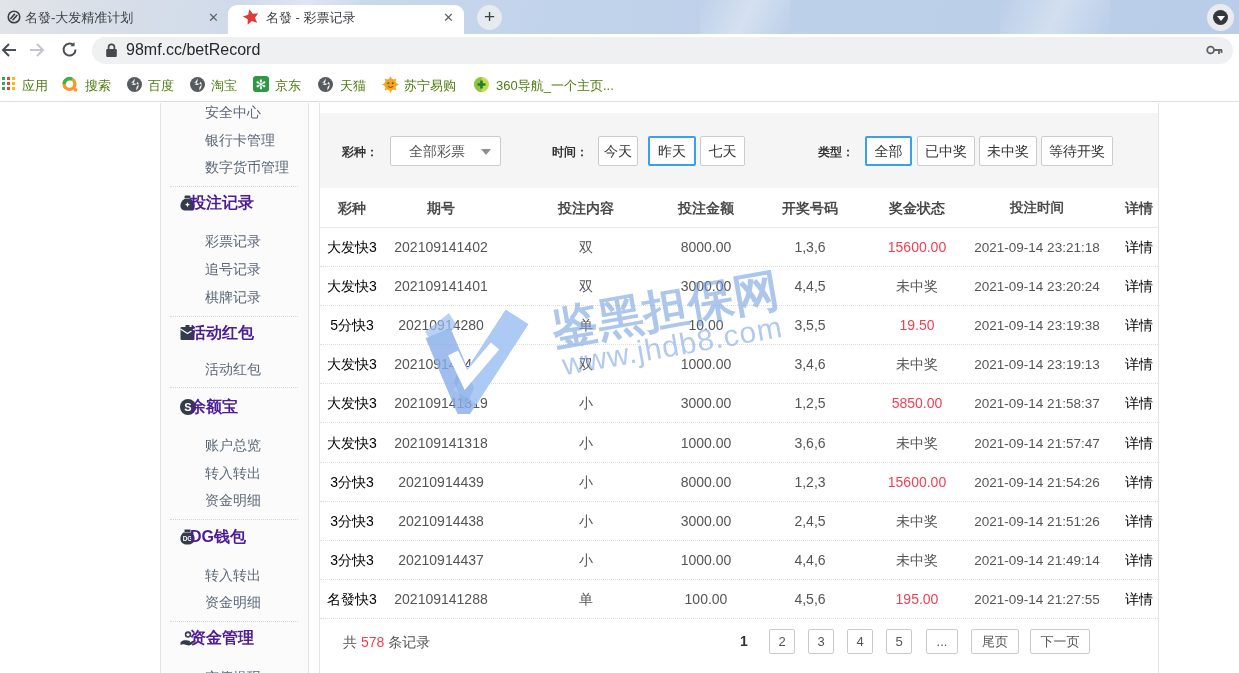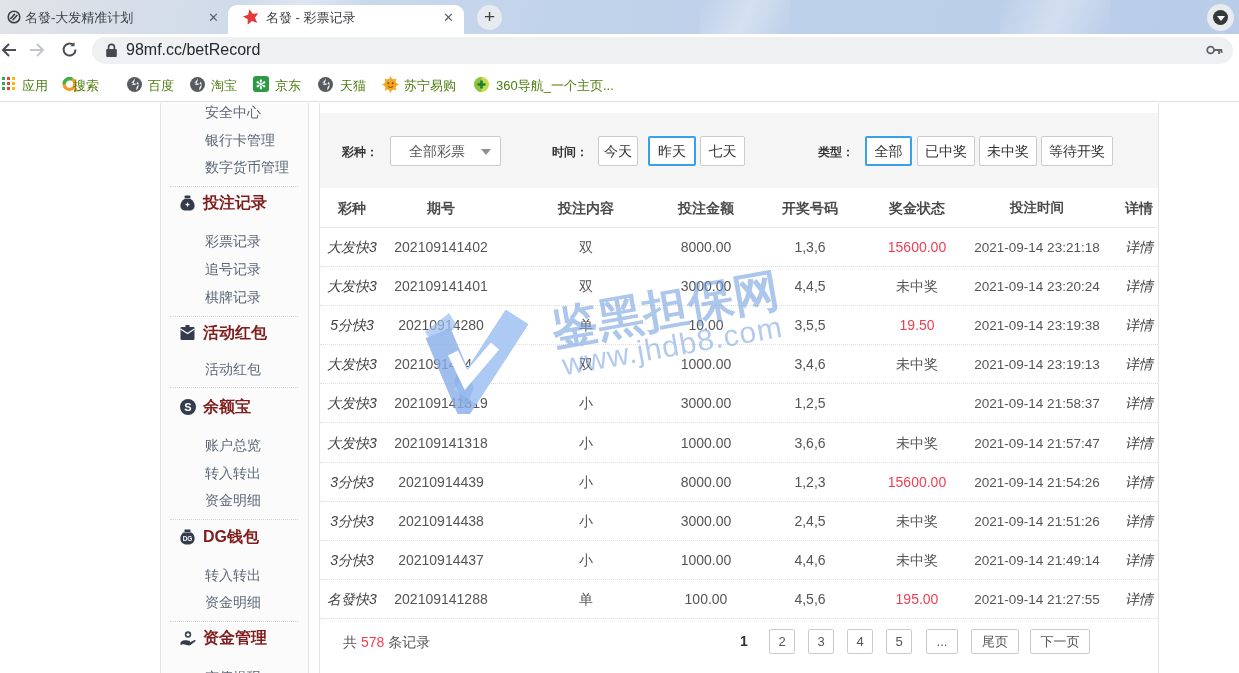--- a/index.html
+++ b/index.html
@@ -20,21 +20,21 @@
 #mediabtn .tri{position:absolute;left:10px;top:12px;width:0;height:0;border-left:4px solid transparent;border-right:4px solid transparent;border-top:5px solid #fff;}
 #toolbar{position:absolute;left:0;top:34px;width:1239px;height:31px;background:#fff;}
 #urlpill{position:absolute;left:92px;top:37px;width:1141px;height:27px;border-radius:14px;background:#eef0f2;}
 .urltext{position:absolute;left:126px;top:41px;font-size:16px;color:#27292c;}
 #bookmarks{position:absolute;left:0;top:65px;width:1239px;height:37px;background:#fff;border-bottom:1px solid #dcdfe2;}
 .bktxt{position:absolute;top:77px;font-size:13px;color:#4d7c0f;white-space:nowrap;}
 
 .vline{position:absolute;top:103px;width:1px;height:570px;background:#e4e4e4;}
 #sidebg{position:absolute;left:161px;top:103px;width:147px;height:570px;background:#fbfbfb;}
 
-.shead{position:absolute;left:203px;height:20px;line-height:20px;font-size:16px;font-weight:bold;color:#7f1d1d;white-space:nowrap;text-align:right;}
+.shead{position:absolute;left:190px;height:20px;line-height:20px;font-size:16px;font-weight:bold;color:#4c1d95;white-space:nowrap;text-align:right;}
 .sitem{position:absolute;left:205px;height:18px;line-height:18px;font-size:14px;color:#5b6878;white-space:nowrap;}
 .sdot{position:absolute;left:170px;width:128px;height:1px;border-top:1px dotted #d5d5d5;}
 .sicon{position:absolute;left:180px;}
 
 #filterbox{position:absolute;left:320px;top:113px;width:838px;height:75px;background:#f5f5f6;}
 .flabel{position:absolute;top:144px;height:16px;line-height:16px;font-size:12px;font-weight:bold;color:#333;}
 .fbtn{position:absolute;top:136px;height:30px;line-height:28px;text-align:center;font-size:14px;color:#333;background:#fff;border:1px solid #ccc;border-radius:2px;}
 .fbtn.sel{border:2px solid #3aa1e8;line-height:26px;}
 #dropdown{position:absolute;left:390px;top:136px;width:111px;height:30px;background:#fff;border:1px solid #ccc;border-radius:2px;font-size:14px;color:#555;line-height:28px;}
 #dropdown .dtxt{position:absolute;left:0;width:92px;text-align:center;}
@@ -43,21 +43,21 @@
 .trow{position:absolute;left:320px;width:838px;height:39px;line-height:39px;font-size:14px;color:#555;border-bottom:1px dotted #dfdfdf;}
 .trow span,.thc{position:absolute;text-align:center;}
 .c1{left:0;width:64px;}
 .c2{left:71px;width:100px;}
 .c3{left:216px;width:100px;}
 .c4{left:336px;width:100px;}
 .c5{left:440px;width:100px;}
 .c6{left:547px;width:100px;}
 .c7{left:637px;width:160px;font-size:13.5px;}
 .c8{left:789px;width:60px;}
-.blue{color:#404040;font-style:italic;}
+.blue{color:#000000;}
 .red{color:#f03e52;}
 
 #pager{position:absolute;left:320px;top:619px;width:838px;height:44px;}
 .pgtxt{position:absolute;left:23px;top:15px;font-size:14px;color:#555;}
 .pbox{position:absolute;top:10px;height:25px;line-height:23px;text-align:center;font-size:13px;color:#555;background:#fff;border:1px solid #ccc;border-radius:2px;}
 .pcur{position:absolute;top:10px;height:25px;line-height:25px;font-size:14px;font-weight:bold;color:#333;}
 
 #wm{position:absolute;left:0;top:0;width:1239px;height:673px;pointer-events:none;}
 #wmt1{position:absolute;left:513px;top:279px;width:304px;height:56px;text-align:center;font-size:46px;font-weight:bold;letter-spacing:0px;color:rgba(110,155,220,.57);transform:rotate(-10deg);white-space:nowrap;}
 #wmt2{position:absolute;left:514px;top:329px;width:318px;height:40px;text-align:center;font-size:30px;letter-spacing:1px;color:rgba(114,158,222,.55);transform:rotate(-10deg);white-space:nowrap;}
@@ -124,21 +124,21 @@
         <rect x="5" y="10" width="3" height="3" fill="#ea4335"></rect>
         <rect x="10" y="10" width="3" height="3" fill="#fbbc05"></rect>
       </g>
     </svg>
 <div class="bktxt" style="left:22px;">应用</div>
 <svg class="abs" style="left:61px;top:76px;" width="18" height="17" viewBox="0 0 18 17">
       <circle cx="8.5" cy="8" r="5.4" fill="none" stroke="#f49a2a" stroke-width="3.4"></circle>
       <path d="M3.2 8 A5.4 5.4 0 0 1 11 3.2" fill="none" stroke="#3bb24a" stroke-width="3.4"></path>
       <circle cx="14.6" cy="13.8" r="1.9" fill="#f49a2a"></circle>
     </svg>
-<div class="bktxt" style="left:73px;">搜索</div>
+<div class="bktxt" style="left:85px;">搜索</div>
 <svg class="abs" style="left:127px;top:77px;" width="15" height="15" viewBox="0 0 15 15">
       <circle cx="7.5" cy="7.5" r="7.5" fill="#565b60"></circle>
       <path d="M1.5 4.5 C5 6.5 6.5 4 7.5 1.2 C8 4.5 7 6.5 4.5 7.5 C8 8.5 10 7.5 10.5 4.5 C12.5 7 12 10 9.5 13.5 C9 10.5 9.5 9 12 7.8" fill="#fff" opacity=".95"></path>
     </svg>
 <div class="bktxt" style="left:148px;">百度</div>
 <svg class="abs" style="left:190px;top:77px;" width="15" height="15" viewBox="0 0 15 15">
       <circle cx="7.5" cy="7.5" r="7.5" fill="#565b60"></circle>
       <path d="M1.5 4.5 C5 6.5 6.5 4 7.5 1.2 C8 4.5 7 6.5 4.5 7.5 C8 8.5 10 7.5 10.5 4.5 C12.5 7 12 10 9.5 13.5 C9 10.5 9.5 9 12 7.8" fill="#fff" opacity=".95"></path>
     </svg>
 <div class="bktxt" style="left:211px;">淘宝</div>
@@ -295,20 +295,21 @@
       <span class="c6">未中奖</span>
       <span class="c7">2021-09-14 23:19:13</span>
       <span class="c8 blue">详情</span>
     </div>
 <div class="trow" style="top:384px;">
       <span class="c1 blue">大发快3</span>
       <span class="c2">202109141319</span>
       <span class="c3">小</span>
       <span class="c4">3000.00</span>
       <span class="c5">1,2,5</span>
+      <span class="c6 red">5850.00</span>
       <span class="c7">2021-09-14 21:58:37</span>
       <span class="c8 blue">详情</span>
     </div>
 <div class="trow" style="top:424px;">
       <span class="c1 blue">大发快3</span>
       <span class="c2">202109141318</span>
       <span class="c3">小</span>
       <span class="c4">1000.00</span>
       <span class="c5">3,6,6</span>
       <span class="c6">未中奖</span>

